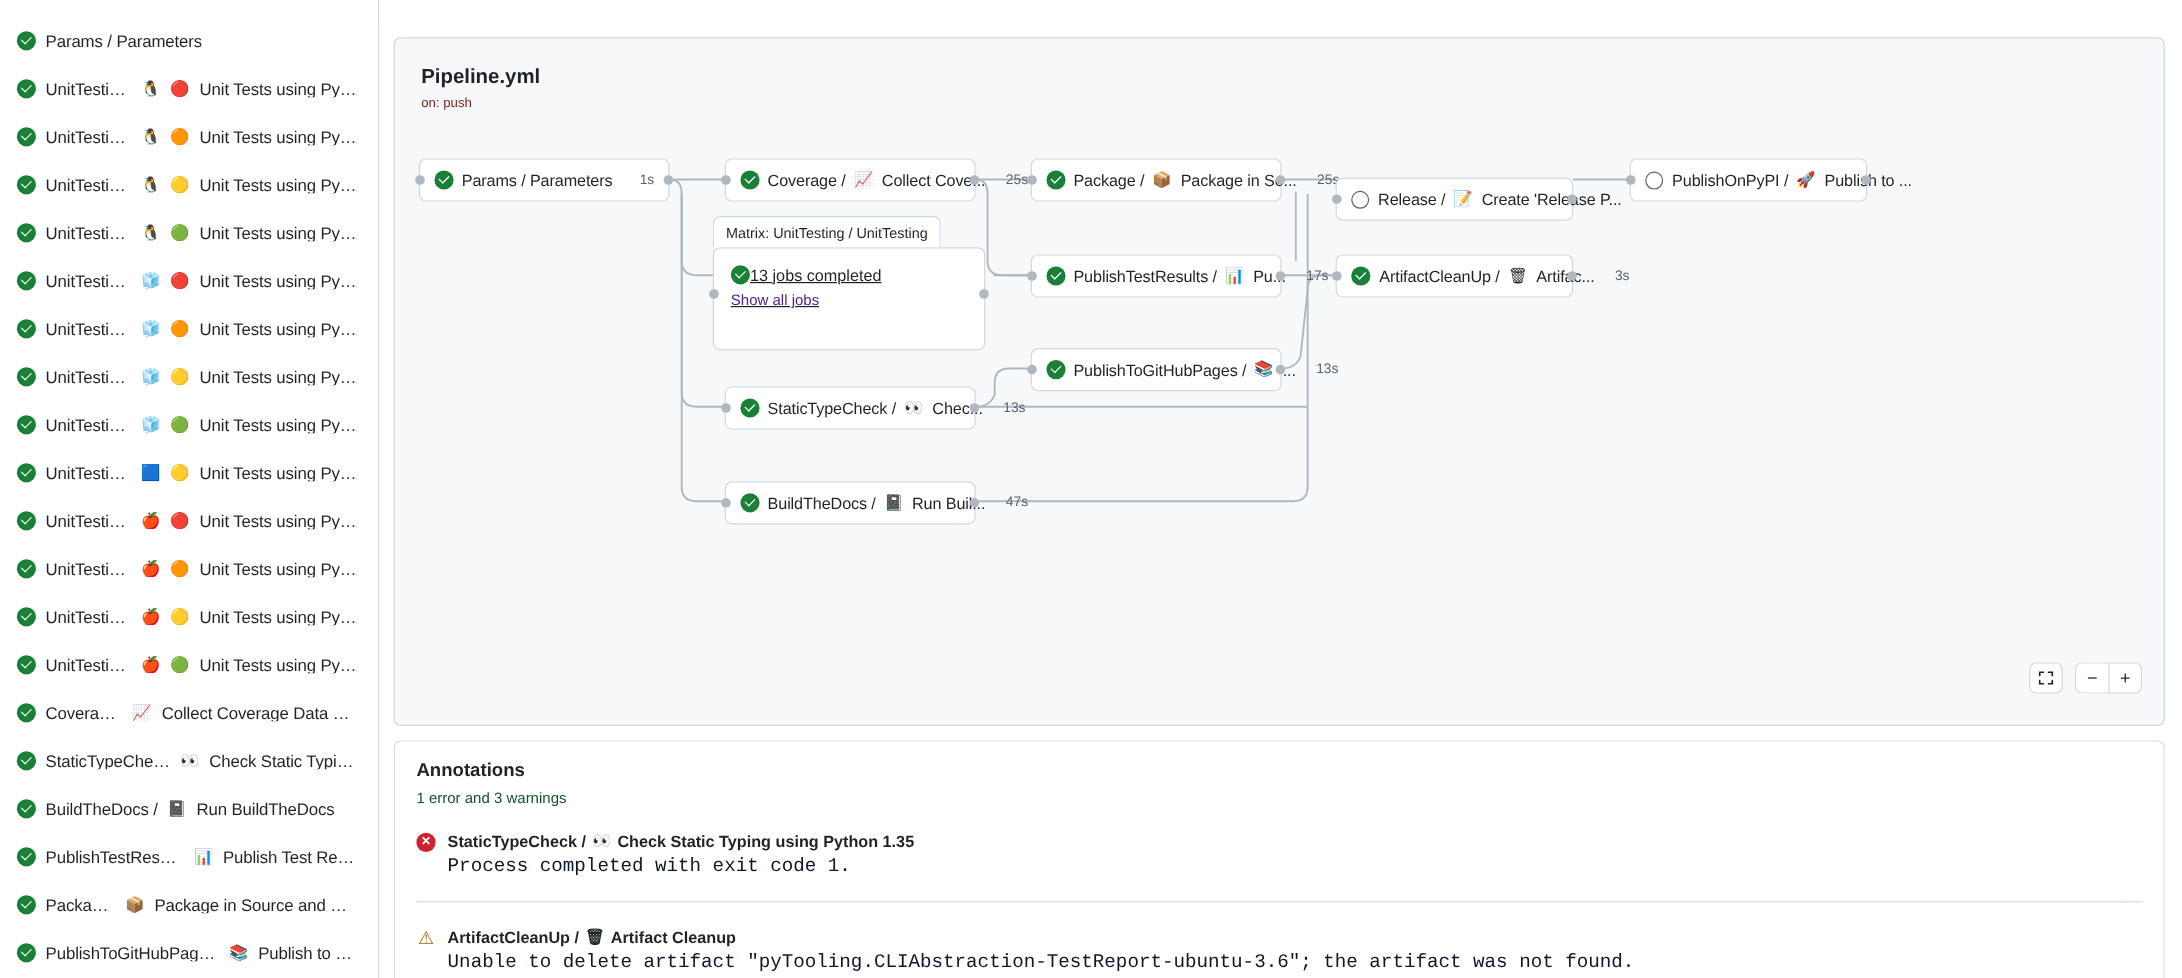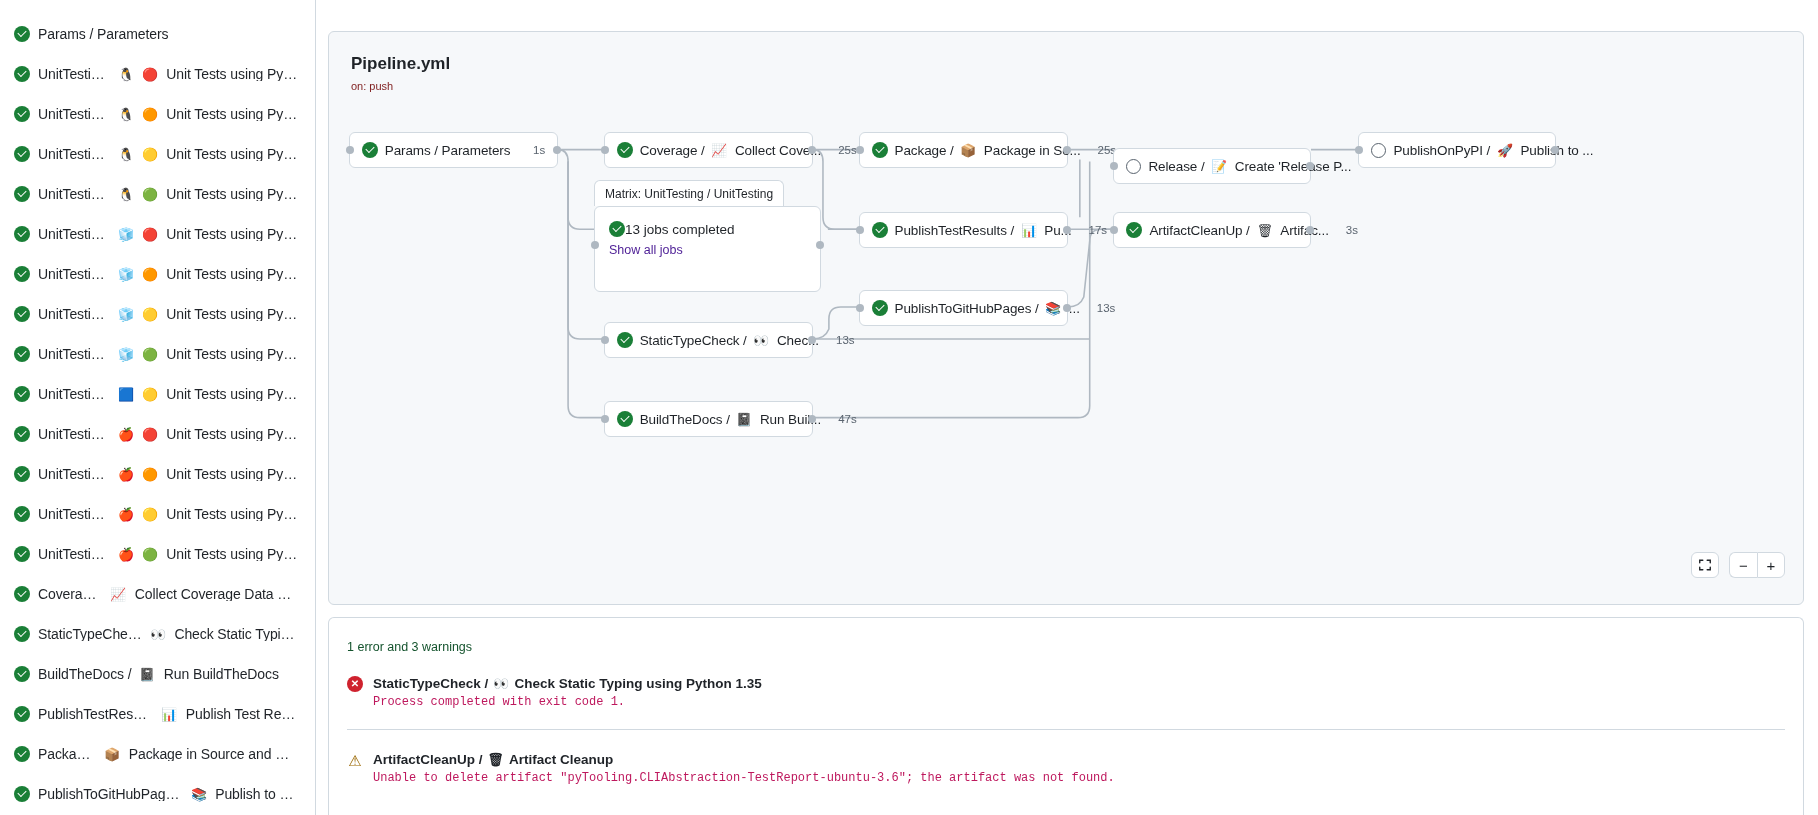--- a/index.html
+++ b/index.html
@@ -97,20 +97,21 @@
   .port { position: absolute; width: 8px; height: 8px; border-radius: 50%; background: #afb8c1; top: 50%; margin-top: -4px; }
   .port.in  { left: -4px; }
   .port.out { right: -4px; }
 
   .matrix-box {
     position: absolute;
     background: #ffffff;
     border: 1px solid #d1d9e0;
     border-radius: 6px;
     cursor: default;
+    text-decoration: underline;
   }
   .matrix-tab {
     position: absolute; top: -1px; left: -1px;
     background: #ffffff;
     border: 1px solid #d1d9e0;
     border-bottom: none;
     border-radius: 6px 6px 0 0;
     height: 26px; display: flex; align-items: center;
     padding: 0 10px;
     font-size: 12px; color: #1f2328;
@@ -142,21 +143,21 @@
     height: 214px;
     overflow: hidden;
     padding: 16px 18px 0 18px;
   }
   .ann-title { font-size: 15.5px; font-weight: 600; color: #1f2328; }
   .ann-sub { font-size: 12.5px; color: #14532d; margin-top: 6px; }
   .ann-item { display: flex; gap: 10px; padding: 22px 0 0 0; }
   .ann-item + .ann-item { border-top: 1px solid #d1d9e0; margin-top: 20px; }
   .ann-body { display: flex; flex-direction: column; gap: 4px; }
   .ann-head { font-size: 13.5px; font-weight: 600; color: #1f2328; display: flex; align-items: center; gap: 5px; }
-  .ann-msg { font-size: 12px; color: #be185d; font-family: "Liberation Mono", monospace; }
+  .ann-msg { font-size: 16px; color: #0f172a; font-family: "Liberation Mono", monospace; }
 </style>
 </head>
 <body>
 
 <div class="app">
 
   <div class="sidebar">
     <div id="sidebar-jobs">
         <div class="job-row">
           <span class="st st-success"></span>
@@ -451,20 +452,21 @@
             <span class="zc-sym">−</span>
           </div>
           <div class="zc-btn">
             <span class="zc-sym">+</span>
           </div>
         </div>
       </div>
     </div>
 
     <div class="ann-card">
+      <div class="ann-title">Annotations</div>
       <div class="ann-sub">1 error and 3 warnings</div>
       <div id="ann-items">
           <div class="ann-item">
             <span class="st st-error">✕</span>
             <div class="ann-body">
               <div class="ann-head">
                 <span>StaticTypeCheck / </span>
                 <span class="emoji">👀</span>
                 <span>Check Static Typing using Python 1.35</span>
               </div>

